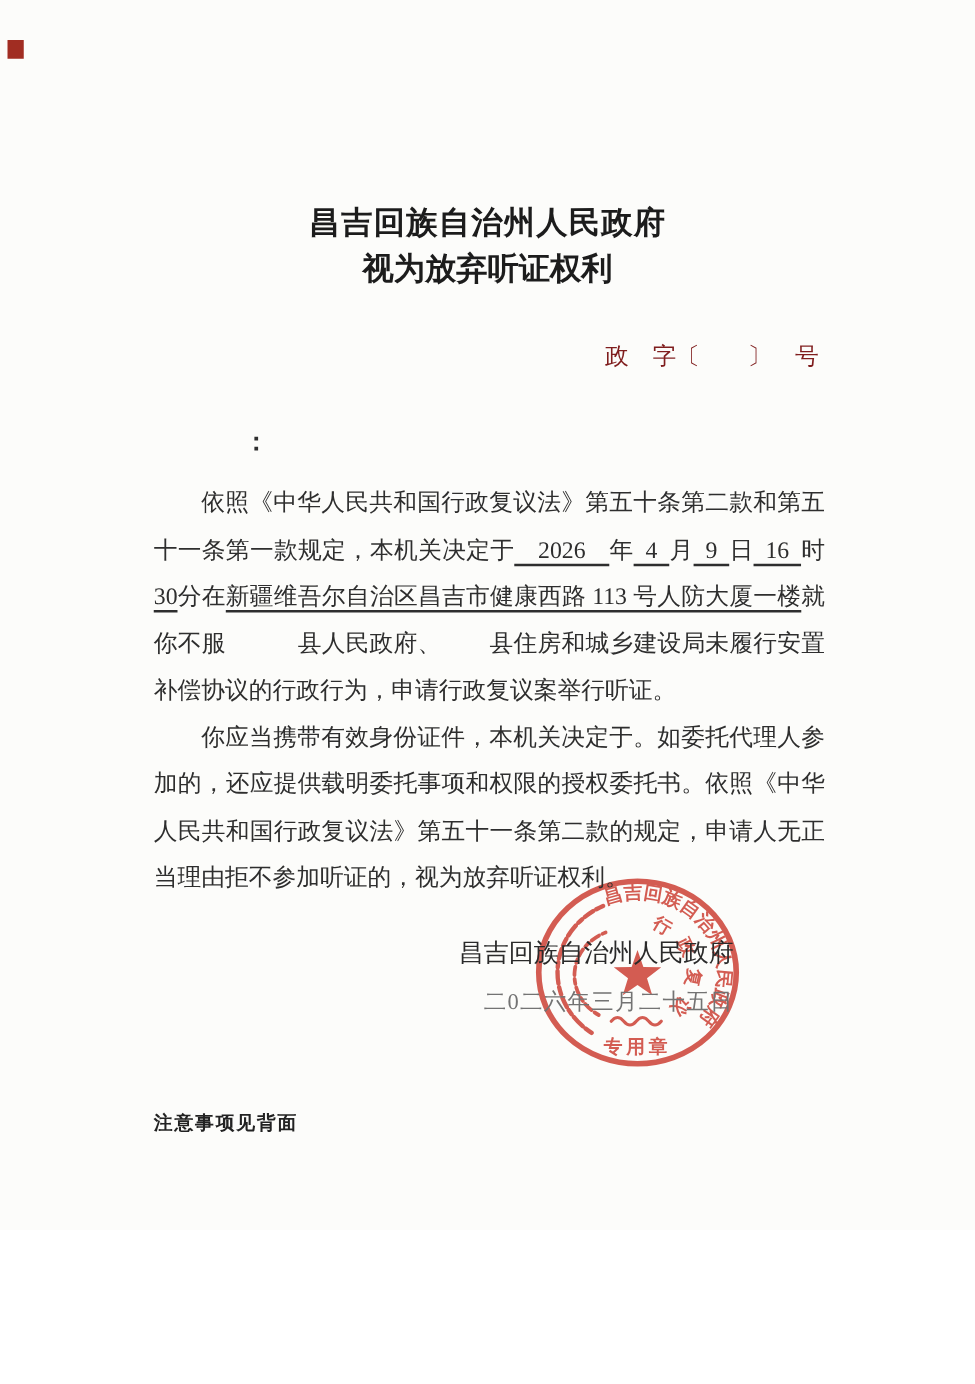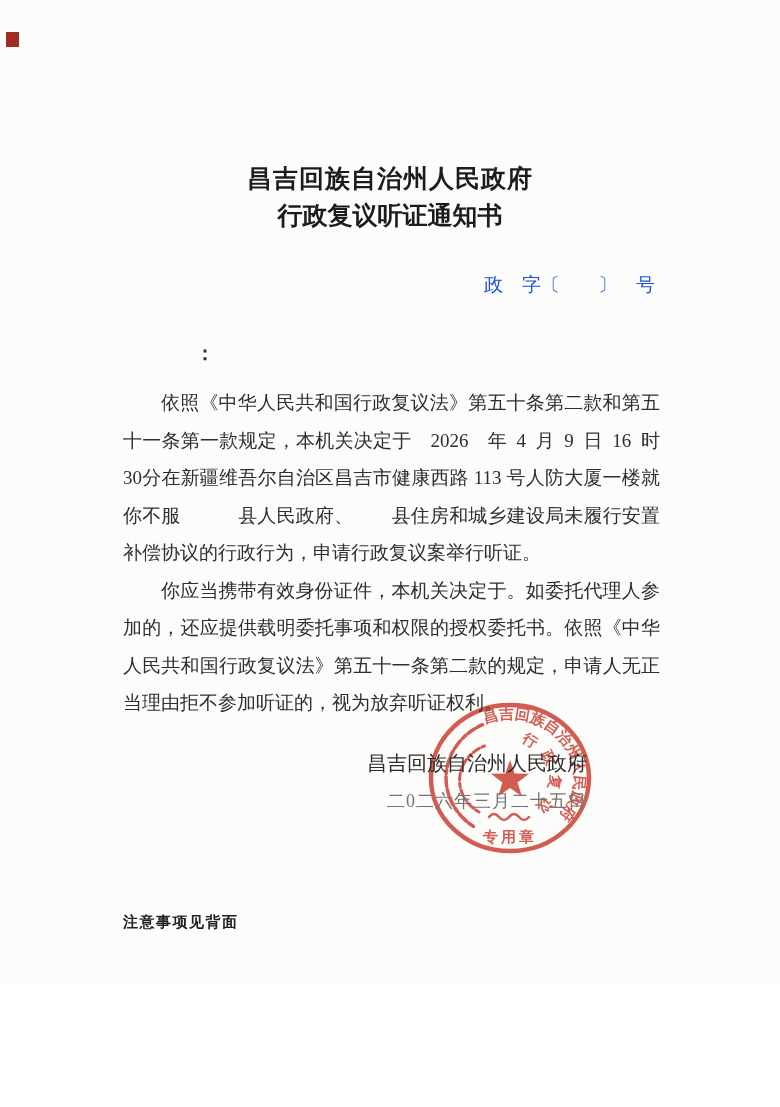--- a/index.html
+++ b/index.html
@@ -30,41 +30,42 @@
     color: #1c1c1c;
     font-size: 25px;
     line-height: 34px;
   }
   .title-l1 { top: 161px; letter-spacing: 1px; }
   .title-l2 { top: 198px; letter-spacing: 0px; }
   .doc-no {
     position: absolute;
     top: 272px; right: 125px;
     font-size: 19px;
-    color: #1d4ed8;
+    color: #7f1d1d;
   }
   .addressee {
     position: absolute;
     top: 340px; left: 123px;
     padding-left: 72px;
     font-size: 20px;
     font-weight: bold;
   }
   .body-text {
     position: absolute;
     top: 384px; left: 123px;
     width: 537px;
     font-size: 19px;
     line-height: 37.5px;
     text-align: justify;
     color: #2e2e2e;
     z-index: 2;
   }
   .body-text p { margin: 0; text-indent: 2em; }
   .u {
+    text-decoration: underline;
     text-underline-offset: 5px;
     text-decoration-thickness: 1.5px;
   }
   .sig {
     position: absolute;
     top: 748px; left: 123px;
     width: 537px;
     z-index: 2;
   }
   .sig-org {
@@ -90,32 +91,31 @@
     opacity: 0.82;
   }
   .footer-note {
     position: absolute;
     top: 889px; left: 123px;
     font-family: "Liberation Sans", "DejaVu Sans", sans-serif;
     font-weight: bold;
     font-size: 15px;
     letter-spacing: 1.5px;
     color: #222222;
-    margin-top: 24px;
   }
 </style>
 </head>
 <body>
 
 <div class="page">
 
   <div class="red-mark" style="background-color: rgb(161, 45, 34);"></div>
 
   <h1 class="title-l1">昌吉回族自治州人民政府</h1>
-  <h1 class="title-l2">行政复议听证通知书</h1>
+  <h1 class="title-l2">视为放弃听证权利</h1>
 
   <div class="doc-no">政　字〔　　〕　号</div>
 
   <div class="addressee">：</div>
 
   <div class="body-text">
     <p class="para"><span>依照《中华人民共和国行政复议法》第五十条第二款和第五十一条第一款规定，本机关决定于</span><span class="u">  2026  </span><span>年</span><span class="u"> 4 </span><span>月</span><span class="u"> 9 </span><span>日</span><span class="u"> 16 </span><span>时</span><span class="u">30</span><span>分在</span><span class="u">新疆维吾尔自治区昌吉市健康西路 113 号人防大厦一楼</span><span>就你不服</span><span>　　　</span><span>县人民政府、</span><span>　　</span><span>县住房和城乡建设局未履行安置补偿协议的行政行为，申请行政复议案举行听证。</span></p>
     <p class="para">你应当携带有效身份证件，本机关决定于。如委托代理人参加的，还应提供载明委托事项和权限的授权委托书。依照《中华人民共和国行政复议法》第五十一条第二款的规定，申请人无正当理由拒不参加听证的，视为放弃听证权利。</p>
   </div>
 

